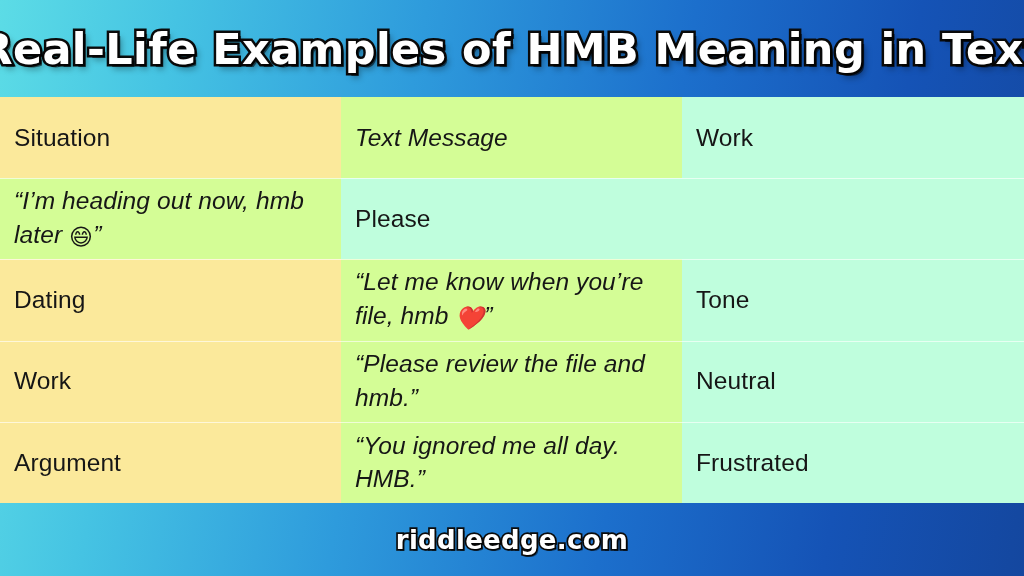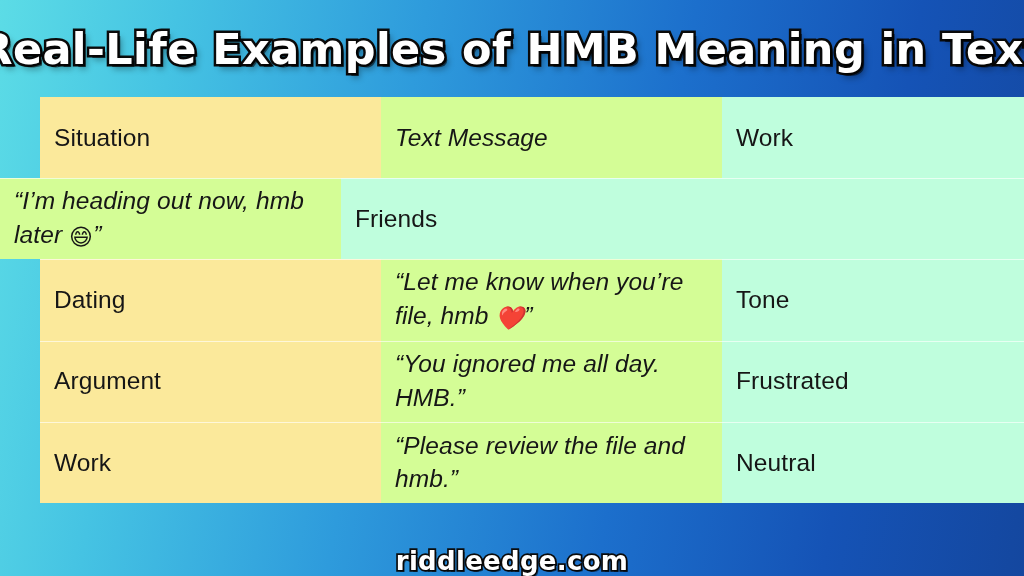--- a/index.html
+++ b/index.html
@@ -67,40 +67,40 @@
     display:flex;
     align-items:center;
     padding:0 14px;
     font-size:24.5px;
     line-height:1.38;
     color:#161616;
     letter-spacing:0.1px;
     overflow:hidden;
   }
 
-  .cell.c-situation { flex:0 0 341px; background:#FBE99B;margin-left:40px; }
+  .cell.c-situation { flex:0 0 341px; background:#FBE99B; }
   .cell.c-message   { flex:0 0 341px; background:#D4FD96;font-style:italic; }
   .cell.c-tone      { flex:1 1 auto;  background:#BFFEDD; }
 
   
   .row + .row .cell { box-shadow:inset 0 1px 0 rgba(255,255,255,0.62); }
 
   .cell-text { display:block; }
 
   .emoji {
     font-family:"DejaVu Sans", sans-serif;
     font-size:23px;
     vertical-align:-2px;
   }
 
   
   .footer {
     flex:1 1 auto;
     display:flex;
-    align-items:flex-end;
+    align-items:center;
     justify-content:center;
   }
 
   .footer-text {
     font-family:"DejaVu Sans", sans-serif;
     font-weight:bold;
     font-size:26px;
     letter-spacing:0.3px;
     color:#ffffff;
     white-space:nowrap;
@@ -130,57 +130,57 @@
       <div class="cell c-tone">
         <span class="cell-text">Work</span>
       </div>
     </div>
 
     <div class="row">
       <div class="cell c-message">
         <span class="cell-text"><span>“I’m heading out now, hmb later </span><span class="emoji">😄</span><span>”</span></span>
       </div>
       <div class="cell c-tone">
-        <span class="cell-text">Friends</span>
+        <span class="cell-text">Please</span>
       </div>
     </div>
 
     <div class="row">
       <div class="cell c-situation">
         <span class="cell-text">Dating</span>
       </div>
       <div class="cell c-message">
         <span class="cell-text"><span>“Let me know when you’re file, hmb </span><span class="emoji">❤️</span><span>”</span></span>
       </div>
       <div class="cell c-tone">
         <span class="cell-text">Tone</span>
       </div>
     </div>
 
     <div class="row">
       <div class="cell c-situation">
+        <span class="cell-text">Work</span>
+      </div>
+      <div class="cell c-message">
+        <span class="cell-text">“Please review the file and hmb.”</span>
+      </div>
+      <div class="cell c-tone">
+        <span class="cell-text">Neutral</span>
+      </div>
+    </div>
+
+    <div class="row">
+      <div class="cell c-situation">
         <span class="cell-text">Argument</span>
       </div>
       <div class="cell c-message">
         <span class="cell-text">“You ignored me all day. HMB.”</span>
       </div>
       <div class="cell c-tone">
         <span class="cell-text">Frustrated</span>
-      </div>
-    </div>
-
-    <div class="row">
-      <div class="cell c-situation">
-        <span class="cell-text">Work</span>
-      </div>
-      <div class="cell c-message">
-        <span class="cell-text">“Please review the file and hmb.”</span>
-      </div>
-      <div class="cell c-tone">
-        <span class="cell-text">Neutral</span>
       </div>
     </div>
 
   </div>
 
   <div class="footer">
     <div class="footer-text">riddleedge.com</div>
   </div>
 
 </div>

